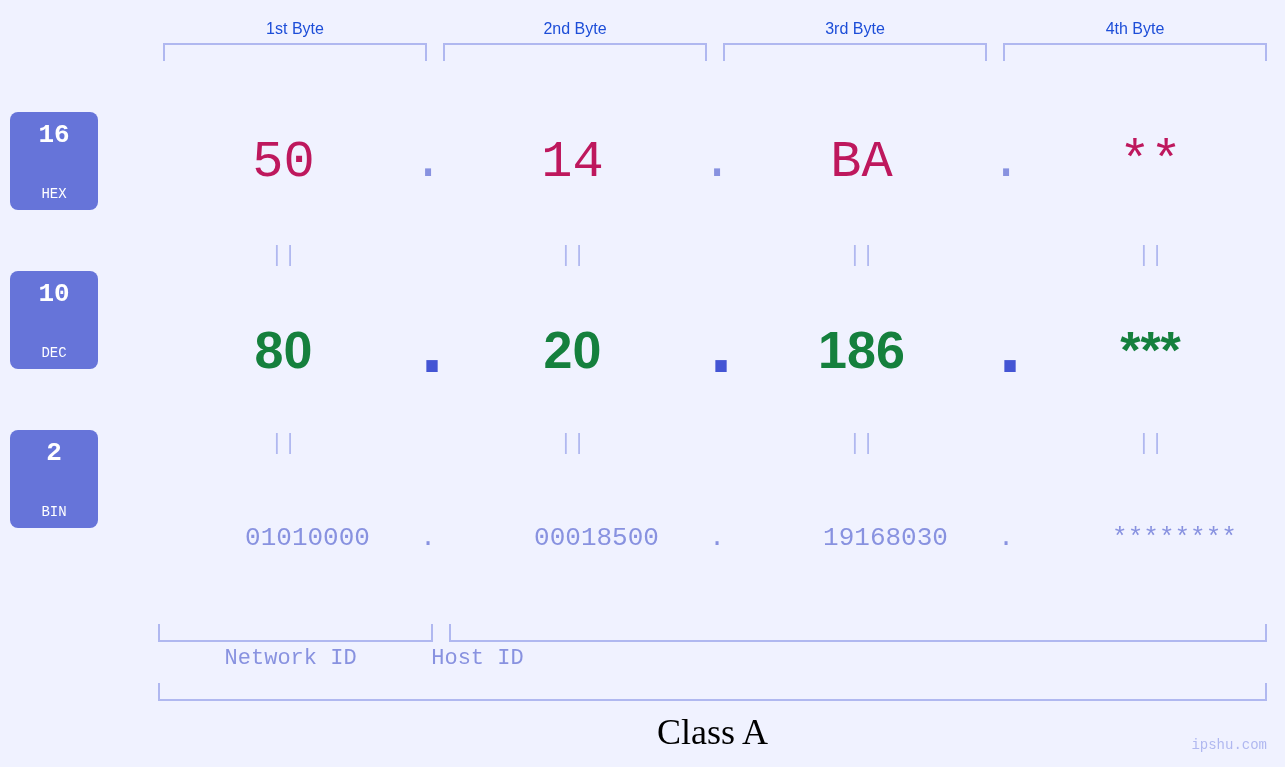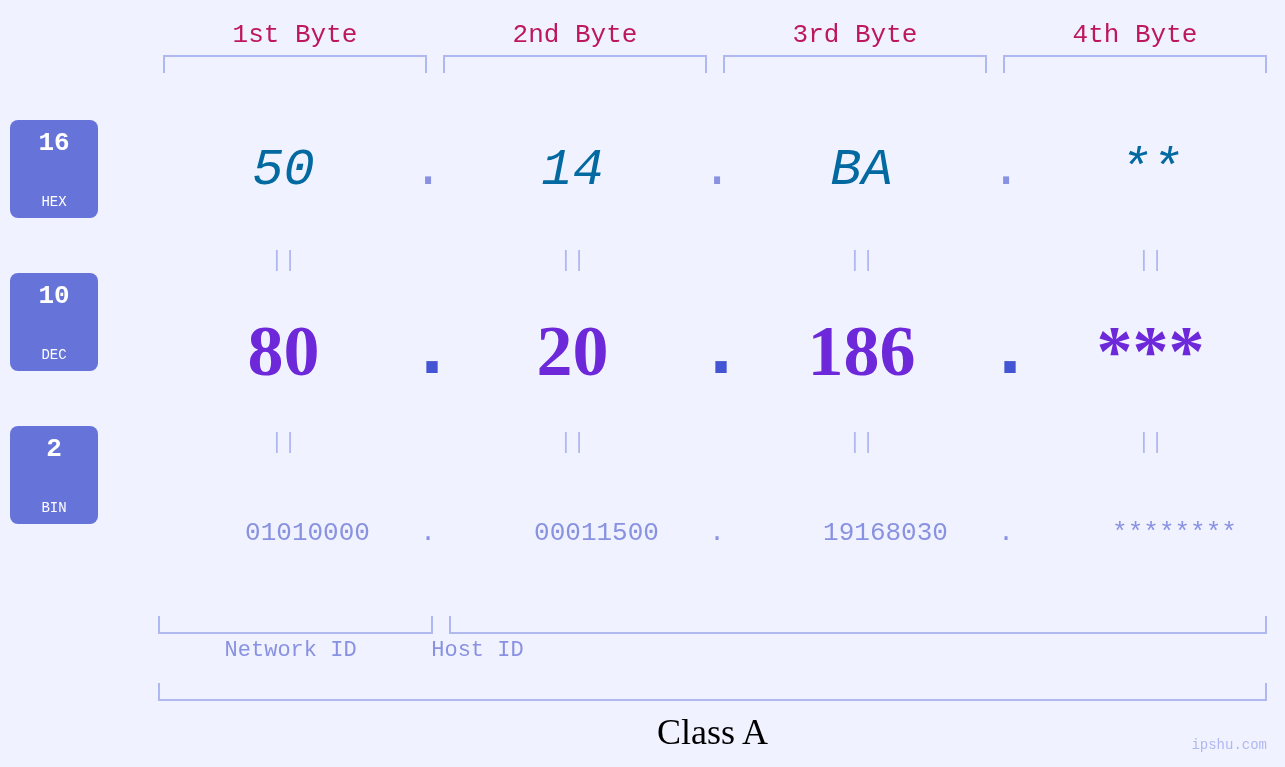--- a/index.html
+++ b/index.html
@@ -25,23 +25,23 @@
     
     .byte-headers {
       display: flex;
       margin-left: 145px;
       margin-bottom: 5px;
     }
 
     .byte-header {
       flex: 1;
       text-align: center;
-      color: #be185d;
-      font-size: 26px;
-      font-family: Liberation Mono, monospace;
+      color: #1d4ed8;
+      font-size: 16px;
+      font-family: Liberation Sans, sans-serif;
       font-weight: normal;
     }
 
     
     .brackets-top {
       display: flex;
       margin-left: 145px;
       margin-bottom: 20px;
     }
 
@@ -115,31 +115,30 @@
     }
 
     .dot-sep {
       width: 40px;
       text-align: center;
       flex-shrink: 0;
     }
 
     
     .hex-value {
-      color: #0369a1;
+      color: #be185d;
       font-size: 52px;
       font-family: 'Courier New', Courier, monospace;
-      font-style: italic;
     }
 
     
     .dec-value {
-      color: #6d28d9;
-      font-size: 72px;
-      font-family: Liberation Serif, serif;
+      color: #15803d;
+      font-size: 52px;
+      font-family: Liberation Sans, sans-serif;
       font-weight: bold;
     }
 
     
     .bin-value {
       color: #8892e0;
       font-size: 26px;
       font-family: 'Courier New', Courier, monospace;
       margin-left: 48px;
     }
@@ -193,21 +192,21 @@
       flex: 3;
       height: 18px;
       border-bottom: 2px solid #b0b8f0;
       border-left: 2px solid #b0b8f0;
       border-right: 2px solid #b0b8f0;
       margin: 0 8px;
     }
 
     .id-labels {
       display: flex;
-      margin-bottom: 20px;
+      margin-bottom: 12px;
     }
 
     .network-id-label {
       flex: 1;
       text-align: center;
       color: #8892e0;
       font-size: 22px;
       font-family: 'Courier New', Courier, monospace;
     }
 
@@ -353,21 +352,21 @@
       </div>
 
       <div class="data-row">
         <div class="data-cell">
           <span class="bin-value">01010000</span>
         </div>
         <div class="dot-sep">
           <span class="dot-bin">.</span>
         </div>
         <div class="data-cell">
-          <span class="bin-value">00011500</span>
+          <span class="bin-value">00018500</span>
         </div>
         <div class="dot-sep">
           <span class="dot-bin">.</span>
         </div>
         <div class="data-cell">
           <span class="bin-value">19168030</span>
         </div>
         <div class="dot-sep">
           <span class="dot-bin">.</span>
         </div>

